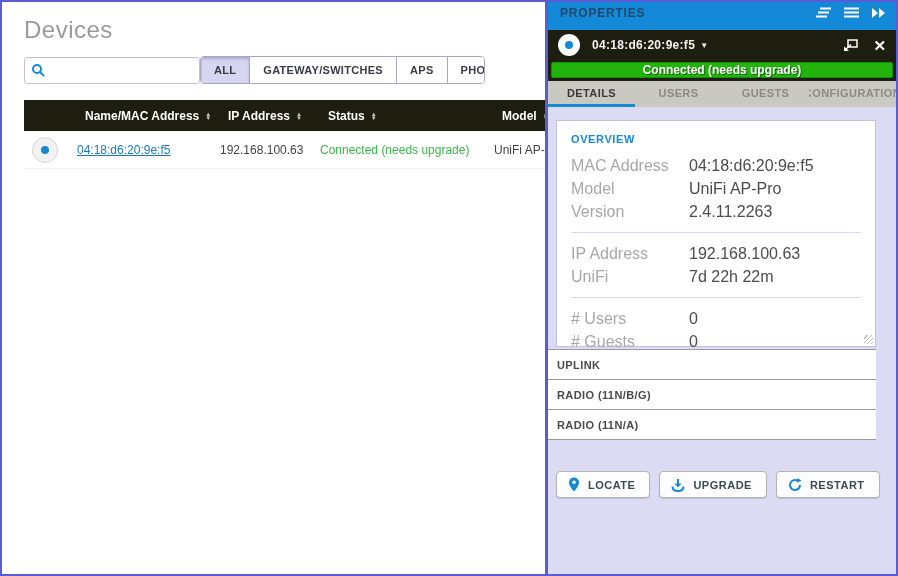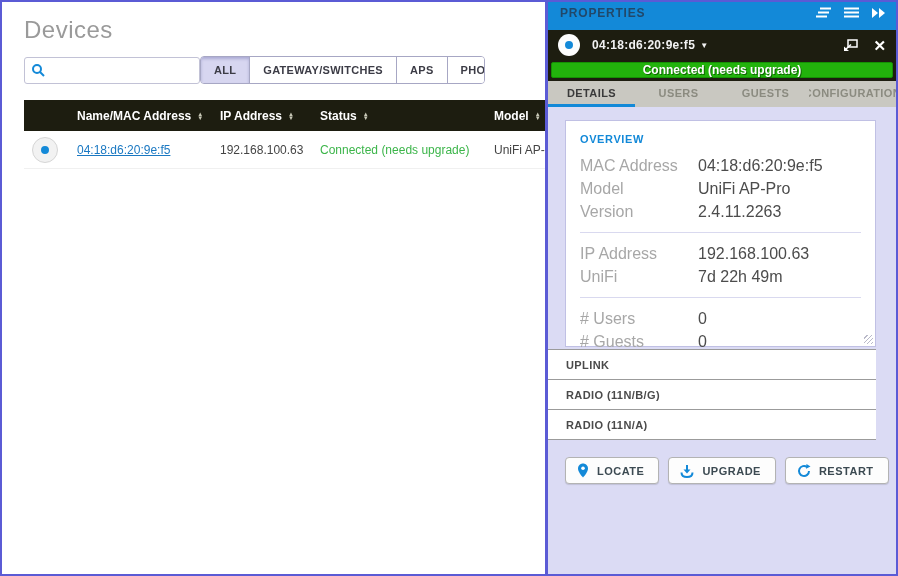--- a/index.html
+++ b/index.html
@@ -26,21 +26,21 @@
 
   .filter-group { display:flex; border:1px solid #a7a7c4; border-radius:4px; overflow:hidden; margin-right:38px; background:#fff; }
   .filter-btn {
     font-size:11px; font-weight:bold; color:#3c3c46; letter-spacing:0.3px;
     background:#fff; border:none; border-left:1px solid #a7a7c4; padding:7px 13px; cursor:pointer; font-family:inherit;
   }
   .filter-btn:first-child { border-left:none; }
   .filter-btn.active { background:#d7d6f0; box-shadow:inset 0 2px 3px rgba(90,90,160,0.35); }
 
   .dev-table { margin:16px 0 0 22px; width:calc(100% - 22px); }
-  .thead { display:flex; background:#1d1d10; color:#fff; height:31px; align-items:center; }
+  .thead { display:flex; background:#1d1d10; color:#fff; height:31px; align-items:center;padding-left:8px; }
   .th { display:flex; align-items:center; font-size:12px; font-weight:bold; white-space:nowrap; overflow:hidden; }
   .sort { display:inline-flex; flex-direction:column; margin-left:6px; line-height:4px; cursor:pointer; }
   .sort i { font-style:normal; font-size:6px; color:#c9c9b8; }
   .col-icon { width:53px; flex:0 0 auto; }
   .col-name { width:143px; flex:0 0 auto; }
   .col-ip { width:100px; flex:0 0 auto; }
   .col-status { width:174px; flex:0 0 auto; }
   .col-model { flex:1; min-width:40px; }
   .trow { display:flex; align-items:center; height:38px; border-bottom:1px solid #f0f0f0; font-size:12px; color:#444; }
   .trow .td { white-space:nowrap; overflow:hidden; }
@@ -69,36 +69,36 @@
   .banner-wrap { background:#1d1d10; padding:2px 3px 3px 3px; }
   .status-banner { background:#22b30c; border:1px solid #149104; border-radius:2px; height:16px;
     display:flex; align-items:center; justify-content:center;
     color:#fff; font-size:12px; font-weight:bold; text-shadow:1px 1px 0 rgba(10,80,0,0.8); }
 
   .props-tabs { display:flex; background:#c9c8c1; height:26px; }
   .ptab { flex:1; display:flex; align-items:center; justify-content:center; font-size:11px; font-weight:bold;
           letter-spacing:0.4px; color:#8b8b80; cursor:pointer; border-bottom:3px solid transparent; white-space:nowrap; overflow:hidden; }
   .ptab.active { color:#3a3a3a; border-bottom-color:#1389d8; }
 
-  .props-content { flex:1; padding:13px 20px 0 17px; overflow:hidden; }
+  .props-content { flex:1; padding:13px 20px 0 8px; overflow:hidden; }
 
   .overview-card { position:relative; background:#fff; border:1px solid #c0c0e4; height:227px; padding:12px 14px; }
   .card-heading { color:#1389d8; font-size:11px; font-weight:bold; letter-spacing:0.6px; margin-bottom:12px; }
   .kv-row { display:flex; margin-bottom:5px; font-size:16px; line-height:18px; }
   .kv-label { width:118px; flex:0 0 auto; color:#a7a7a7; }
   .kv-value { color:#4c4c4c; }
   .kv-divider { border-top:1px solid #d9d9ef; margin:11px 0 12px 0; }
   .grip { position:absolute; right:2px; bottom:2px; width:9px; height:9px;
           background:repeating-linear-gradient(135deg, transparent 0 2px, #b9b9c9 2px 3px); }
 
   .sections { margin:2px 0 0 -17px; border-top:1px solid #9b9b9b; }
   .section-row { background:#fff; height:30px; display:flex; align-items:center; padding-left:18px;
                  border-bottom:1px solid #9b9b9b; font-size:11px; font-weight:bold; color:#4a4a4a; letter-spacing:0.4px; cursor:pointer; }
 
-  .actions { display:flex; margin-top:17px; gap:9px; }
+  .actions { display:flex; margin-top:31px; gap:9px; }
   .action-btn { display:flex; align-items:center; gap:8px; background:#fdfdfd; border:1px solid #b3b3b3; border-radius:4px;
                 padding:5px 14px 5px 11px; font-size:11px; font-weight:bold; color:#3c4a52; letter-spacing:0.5px;
                 cursor:pointer; box-shadow:0 1px 1px rgba(0,0,0,0.12); font-family:inherit; }
   .action-btn svg { flex:0 0 auto; }
 </style>
 </head>
 <body>
 
 <div class="app">
 
@@ -244,21 +244,21 @@
         </div>
 
         <div class="kv-divider"></div>
 
         <div class="kv-row">
           <span class="kv-label">IP Address</span>
           <span class="kv-value">192.168.100.63</span>
         </div>
         <div class="kv-row">
           <span class="kv-label">UniFi</span>
-          <span class="kv-value">7d 22h 49m</span>
+          <span class="kv-value">7d 22h 22m</span>
         </div>
 
         <div class="kv-divider"></div>
 
         <div class="kv-row">
           <span class="kv-label"># Users</span>
           <span class="kv-value">0</span>
         </div>
         <div class="kv-row">
           <span class="kv-label"># Guests</span>

